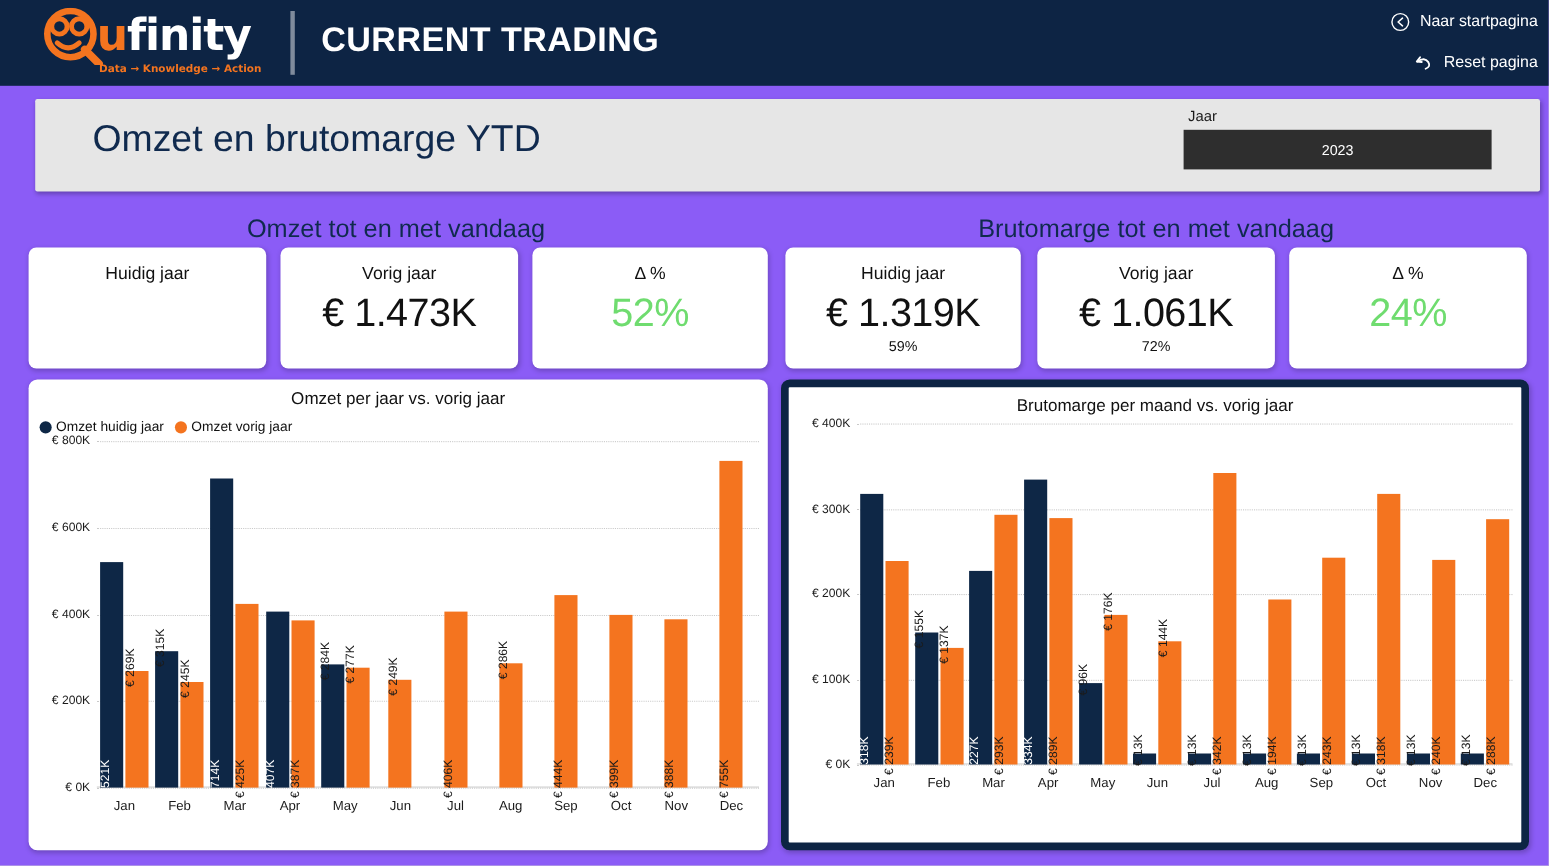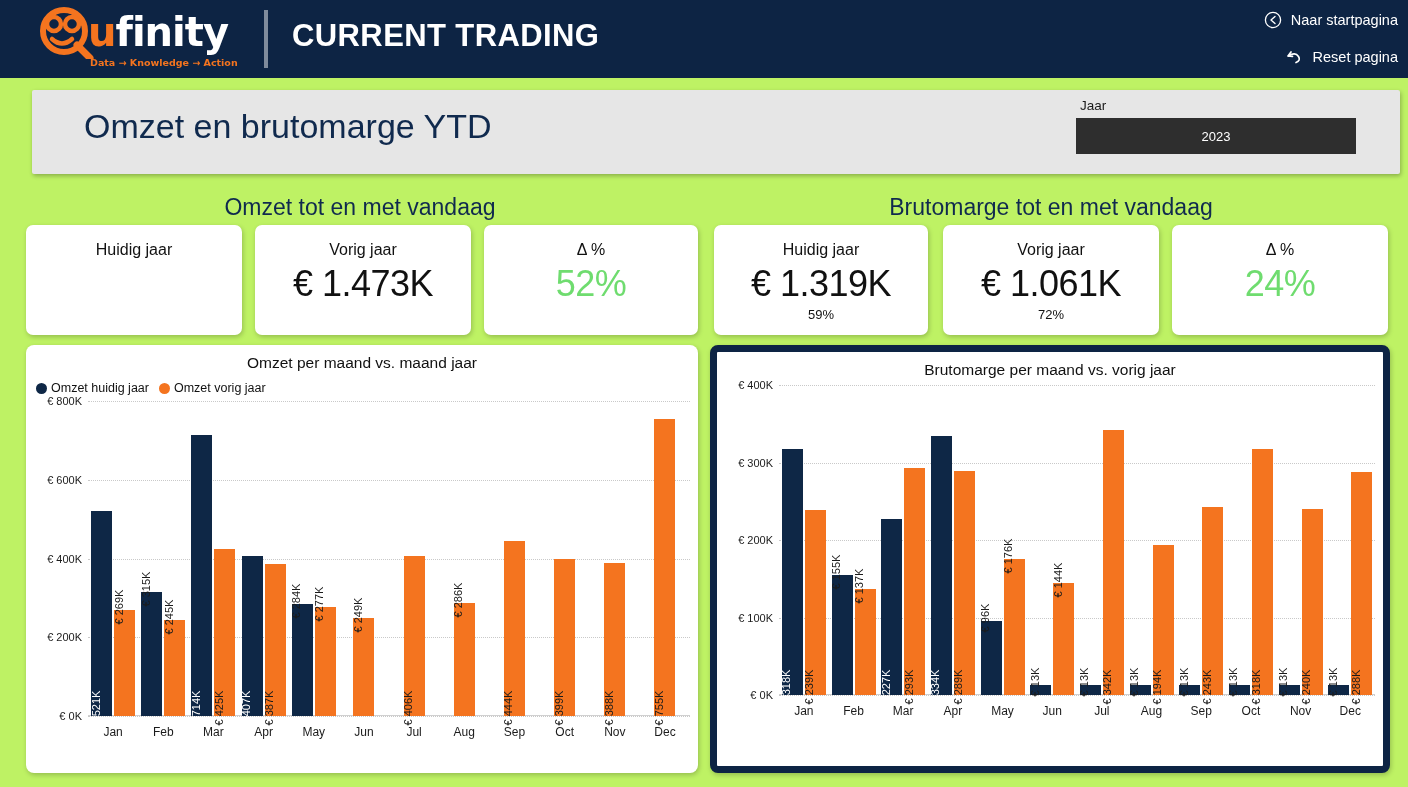--- a/index.html
+++ b/index.html
@@ -2,21 +2,21 @@
 <html><head>
 <meta charset="utf-8">
 <style>
   * { box-sizing: border-box; margin: 0; padding: 0; }
   html, body {
     width: 1408px; height: 787px;
     font-family: "Liberation Sans", sans-serif;
     background: #d8d8d8;
     overflow: hidden;
   }
-  #app { position: relative; width: 1408px; height: 787px; background: #bef264; }
+  #app { position: relative; width: 1408px; height: 787px; background: #8b5cf6; }
 
   
   .header {
     position: absolute; left: 0; top: 0; width: 1408px; height: 78px;
     background: #0d2444;
   }
   .logo-wrap {
     position: absolute; left: 34px; top: 5px; width: 180px; height: 68px;
   }
   .logo-mark { position: absolute; left: 0; top: 2px; width: 64px; height: 52px; }
@@ -232,21 +232,21 @@
     <div class="kpi-label">Vorig jaar</div>
     <div class="kpi-value">€ 1.061K</div>
     <div class="kpi-sub">72%</div>
   </div>
   <div class="kpi kpi-r3">
     <div class="kpi-label">Δ %</div>
     <div class="kpi-value green">24%</div>
   </div>
 
   <div class="chart-card chart-left">
-    <div class="chart-title">Omzet per maand vs. maand jaar</div>
+    <div class="chart-title">Omzet per jaar vs. vorig jaar</div>
     <div class="legend">
       <div class="legend-item">
         <span class="dot" style="background: rgb(14, 39, 70);"></span>
         <span>Omzet huidig jaar</span>
       </div>
       <div class="legend-item">
         <span class="dot" style="background: rgb(244, 116, 31);"></span>
         <span>Omzet vorig jaar</span>
       </div>
     </div>

